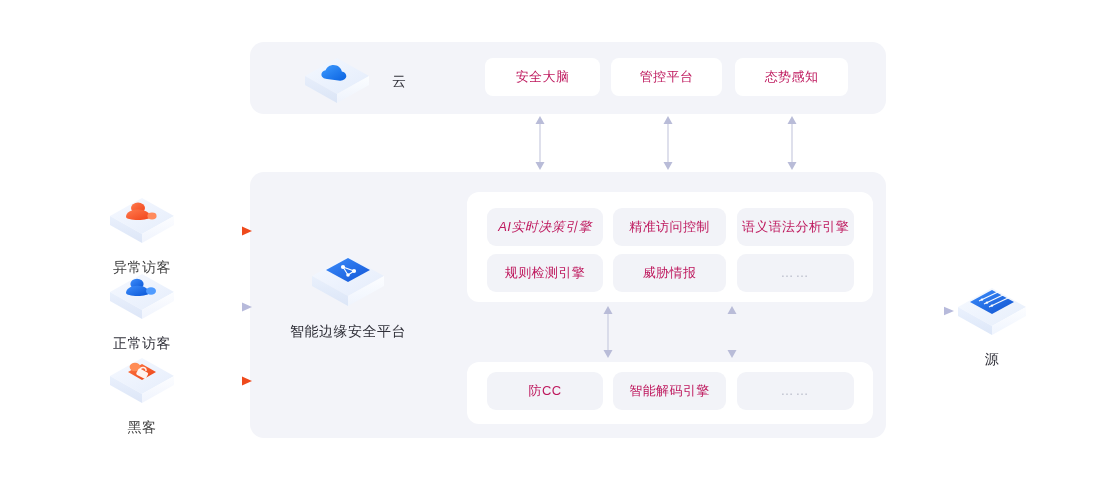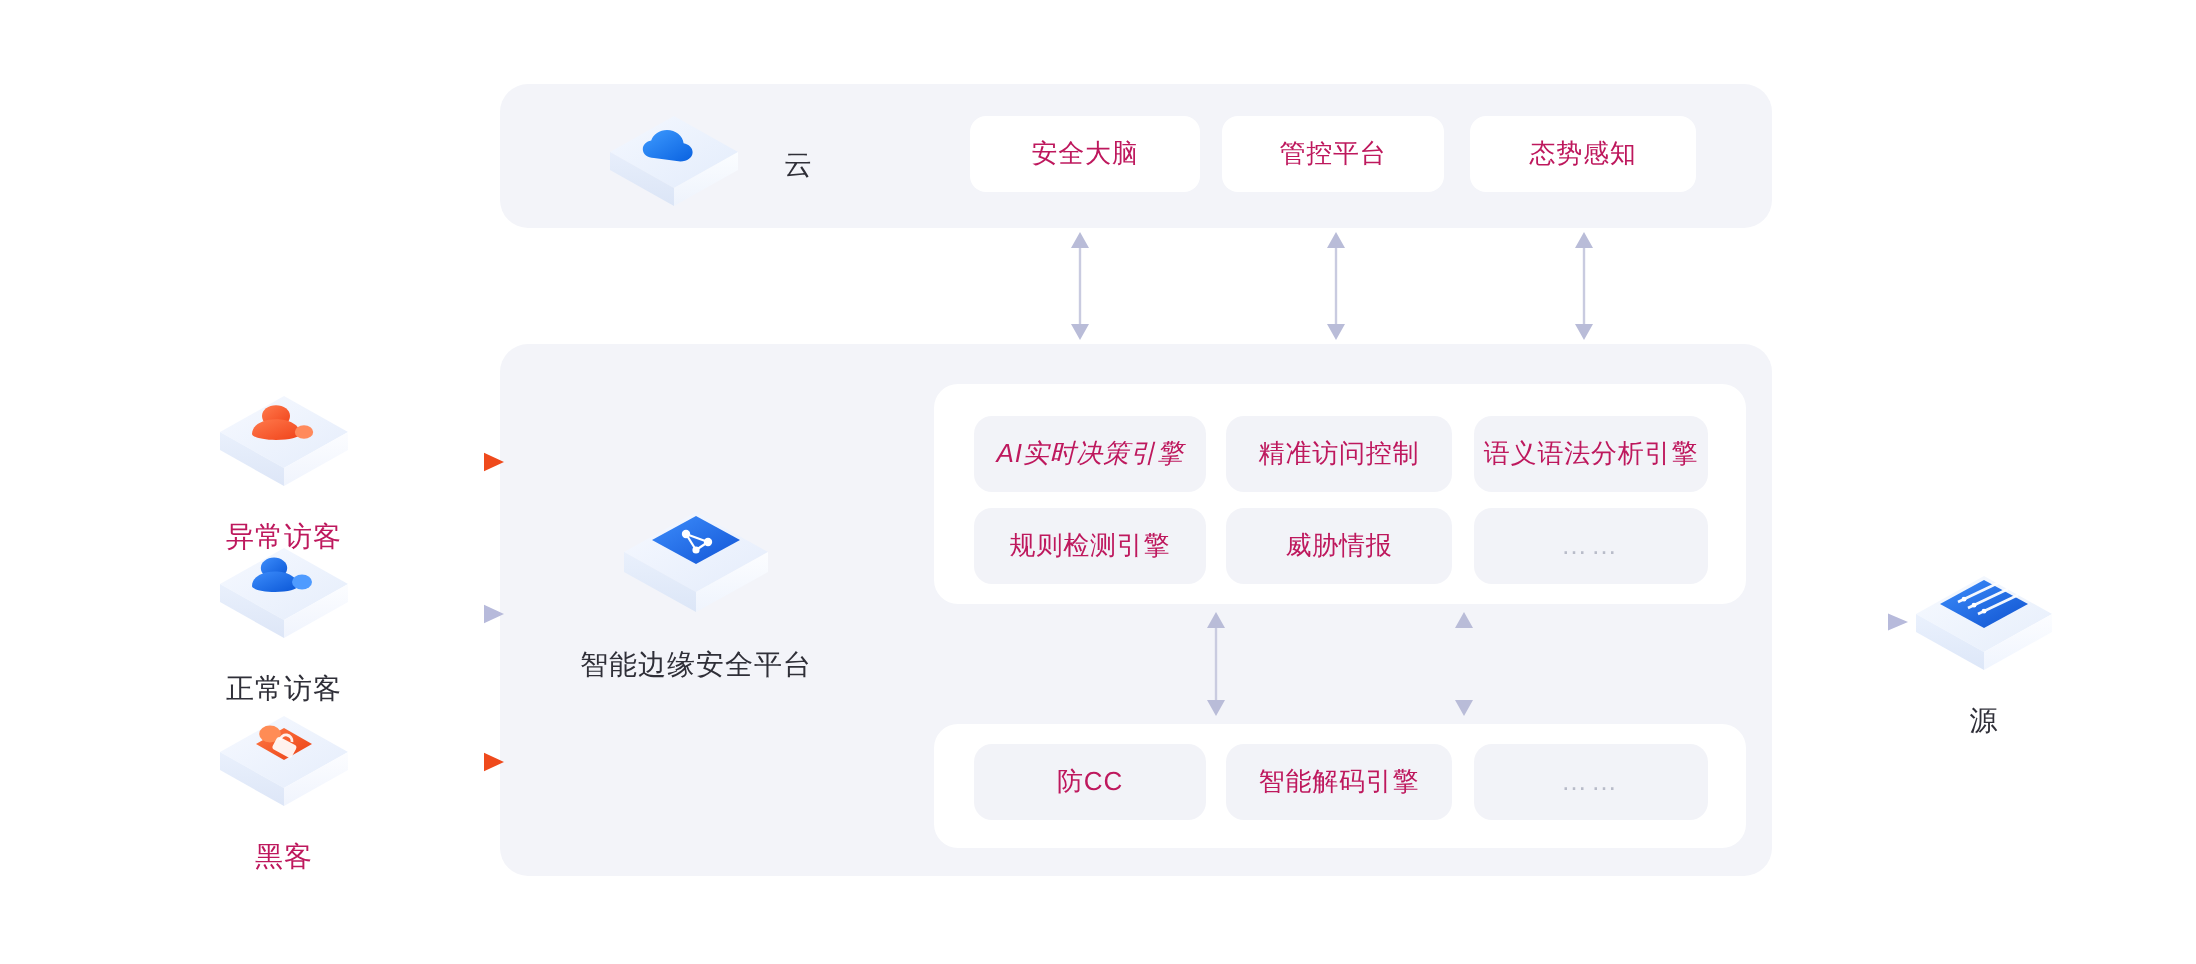--- a/index.html
+++ b/index.html
@@ -104,21 +104,21 @@
     flex-direction: column;
     align-items: center;
   }
   .node-label {
     margin-top: 7px;
     font-size: 14px;
     color: #2f2f38;
     white-space: nowrap;
     letter-spacing: .5px;
   }
-  .node-label.danger { color: #be185d; }
+  .node-label.danger { color: #404040; }
 
   .iso { position: relative; }
 
   
   #node-cloud     { left: 300px; top: 52px; }
   #node-cloud .node-row { display:flex; align-items:center; gap: 16px; }
   #node-cloud .node-label { margin-top: 0; }
 
   #node-abnormal  { left: 104px; top: 192px; }
   #node-normal    { left: 104px; top: 268px; justify-content: center; }

